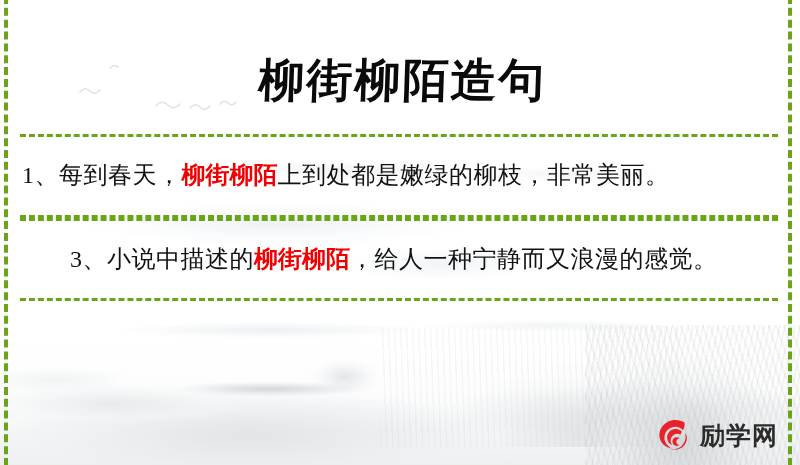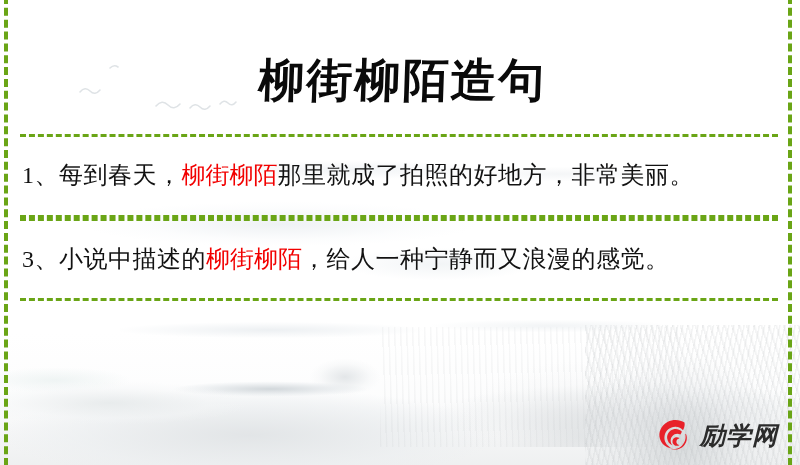--- a/index.html
+++ b/index.html
@@ -143,41 +143,40 @@
     align-items: center;
     font-family: "Liberation Serif", "DejaVu Serif", serif;
     font-size: 24px;
     line-height: 1.55;
     color: #121212;
     letter-spacing: 0.5px;
     padding: 0 2px;
   }
   #sentence-row-1 { height: 78px; }
   #sentence-row-2 { height: 118px; }
-  #sentence-row-3 { height: 77px; }
+  #sentence-row-3 { height: 77px; margin-left: 48px; }
 
   .sentence-text {
     width: 100%;
   }
   .kw {
     color: #f20000;
-    font-weight: normal;
+    font-weight: bold;
     letter-spacing: 0;
   }
 
   
   #watermark-logo {
     position: absolute;
     right: 22px;
     bottom: 12px;
     z-index: 4;
     display: flex;
     align-items: center;
     gap: 10px;
-    font-style: italic;
   }
   #logo-mark { display: block; }
   #logo-text {
     font-family: "DejaVu Sans", "Liberation Sans", sans-serif;
     font-weight: bold;
     font-size: 25px;
     color: #2b2b2b;
     letter-spacing: 1px;
     line-height: 1;
   }
@@ -208,21 +207,21 @@
 
   <div id="outer-frame"></div>
 
   <div id="content">
 
     <h1 id="page-title">柳街柳陌造句</h1>
 
     <div class="divider" id="divider-top"></div>
 
     <div class="sentence-row" id="sentence-row-1">
-      <p class="sentence-text"><span>1、</span><span>每到春天，</span><span class="kw">柳街柳陌</span><span>那里就成了拍照的好地方，非常美丽。</span></p>
+      <p class="sentence-text"><span>1、</span><span>每到春天，</span><span class="kw">柳街柳陌</span><span>上到处都是嫩绿的柳枝，非常美丽。</span></p>
     </div>
 
     <div class="divider" id="divider-1"></div>
 
 
     <div class="divider" id="divider-2"></div>
 
     <div class="sentence-row" id="sentence-row-3">
       <p class="sentence-text"><span>3、</span><span>小说中描述的</span><span class="kw">柳街柳陌</span><span>，给人一种宁静而又浪漫的感觉。</span></p>
     </div>

